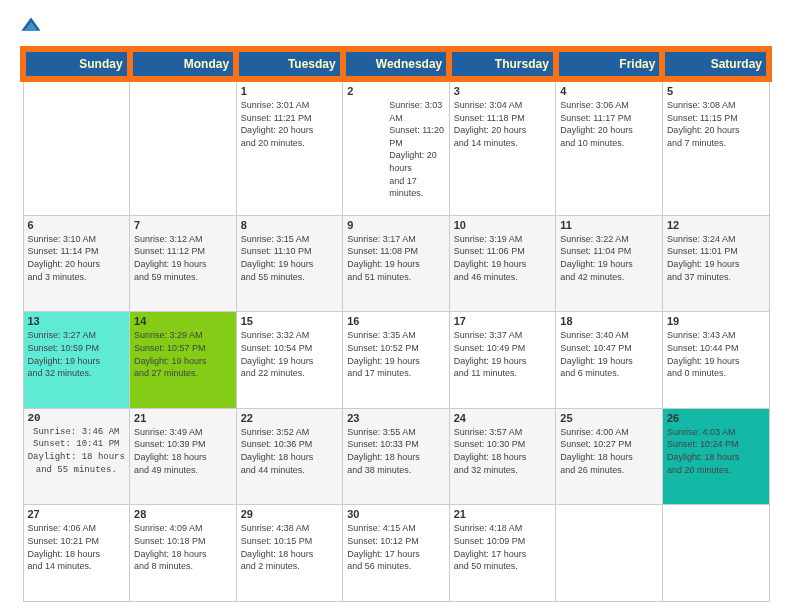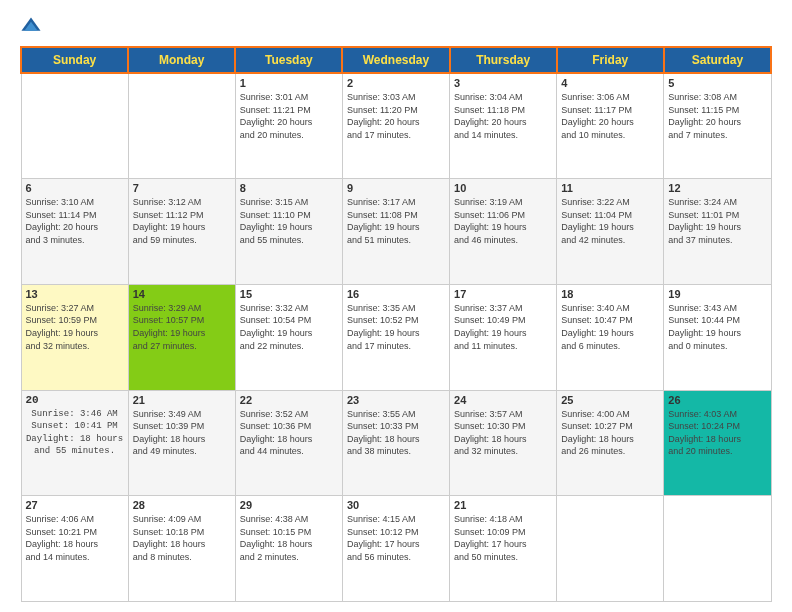--- a/index.html
+++ b/index.html
@@ -62,26 +62,26 @@
     }
     .calendar {
       flex: 1;
       border: 1px solid #ccc;
       border-collapse: collapse;
       width: 100%;
       table-layout: fixed;
     }
     .calendar th {
       background: #2060a0;
-      color: #fde047;
+      color: #fef9c3;
       font-size: 12px;
       font-weight: bold;
       padding: 5px 4px;
-      text-align: center;
-      border: 2px solid #f97316;
+      text-align: right;
+      border: 6px solid #f97316;
     }
     .calendar td {
       border: 1px solid #ccc;
       vertical-align: top;
       padding: 3px 4px;
       font-size: 9.5px;
       color: #333;
       background: #fff;
       height: 88px;
     }
@@ -146,21 +146,21 @@
           <td class="empty"></td>
           <td style="background: rgb(255, 255, 255);">
             <span class="day-num">1</span>
             <div class="day-info" style="white-space: pre-line;">Sunrise: 3:01 AM
 Sunset: 11:21 PM
 Daylight: 20 hours
 and 20 minutes.</div>
           </td>
           <td style="background: rgb(255, 255, 255);">
             <span class="day-num">2</span>
-            <div class="day-info" style="white-space: pre-line;">Sunrise: 3:03 AM
+            <div class="day-info" style="white-space: pre-line; margin-left: 42px;">Sunrise: 3:03 AM
 Sunset: 11:20 PM
 Daylight: 20 hours
 and 17 minutes.</div>
           </td>
           <td style="background: rgb(255, 255, 255);">
             <span class="day-num">3</span>
             <div class="day-info" style="white-space: pre-line;">Sunrise: 3:04 AM
 Sunset: 11:18 PM
 Daylight: 20 hours
 and 14 minutes.</div>
@@ -225,21 +225,21 @@
           </td>
           <td style="background: rgb(245, 245, 245);">
             <span class="day-num">12</span>
             <div class="day-info" style="white-space: pre-line;">Sunrise: 3:24 AM
 Sunset: 11:01 PM
 Daylight: 19 hours
 and 37 minutes.</div>
           </td>
         </tr>
         <tr>
-          <td style="background: #fef9c3;">
+          <td style="background: #5eead4;">
             <span class="day-num">13</span>
             <div class="day-info" style="white-space: pre-line;">Sunrise: 3:27 AM
 Sunset: 10:59 PM
 Daylight: 19 hours
 and 32 minutes.</div>
           </td>
           <td style="background: #84cc16;">
             <span class="day-num">14</span>
             <div class="day-info" style="white-space: pre-line;">Sunrise: 3:29 AM
 Sunset: 10:57 PM

